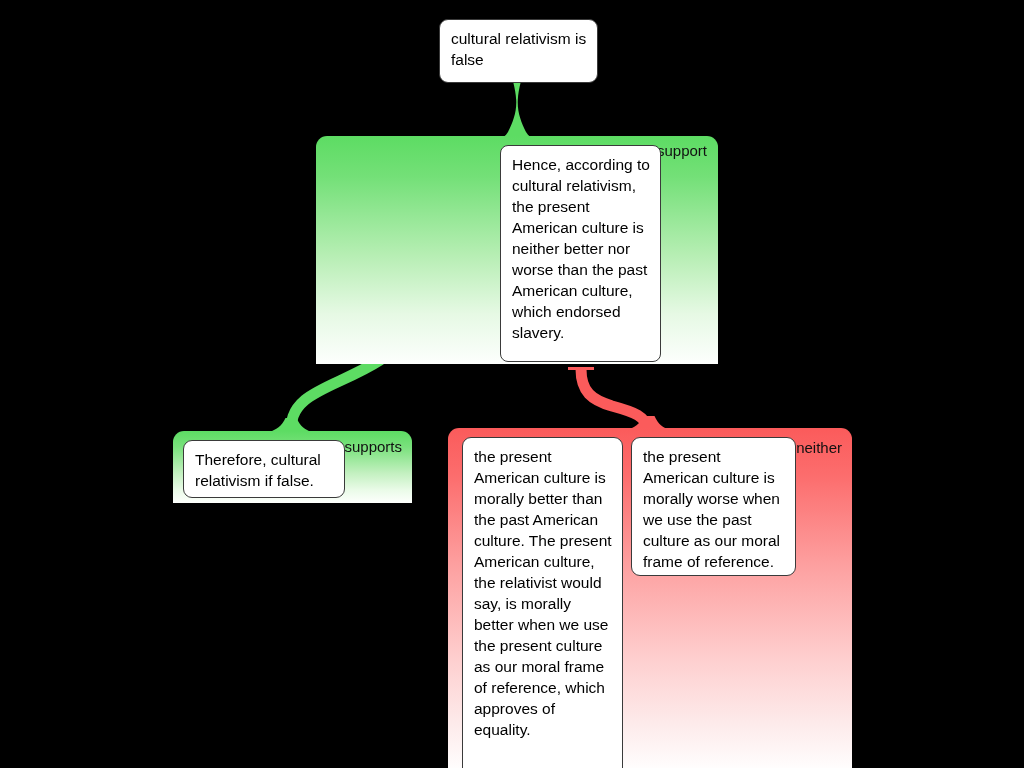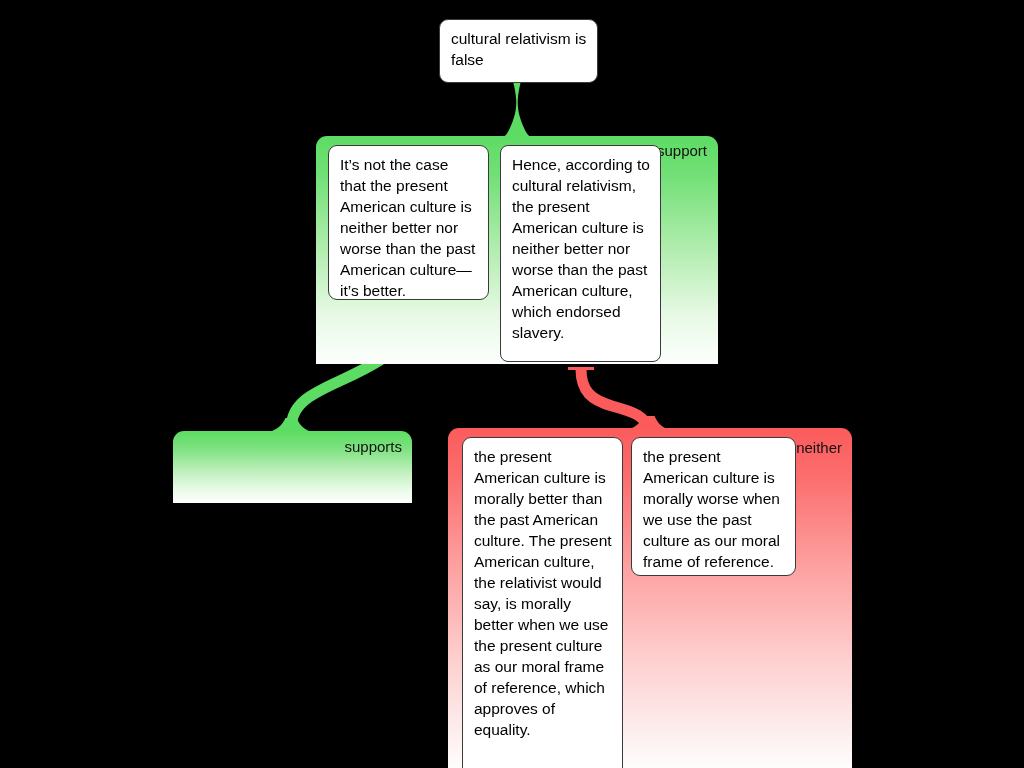--- a/index.html
+++ b/index.html
@@ -174,26 +174,26 @@
     <rect x="568" y="367" width="26" height="3" fill="#fb5b5b"></rect>
 
     <path fill="#fb5b5b" stroke="none" d="M 643.5 416 L 654.5 416 C 658 424, 663 428, 670 430 L 627 430 C 634 428, 640 424, 643.5 416 Z"></path>
   </svg>
 
   <div class="card" id="root-claim">cultural relativism is false</div>
 
   <div class="group" id="support-group">
     <span class="group-label">support</span>
   </div>
-  <div class="card" id="support-card-1">It’s not the case that the present American culture is neither better nor worse than the past American culture—it’s better.</div>
   <div class="card" id="support-card-2">Hence, according to cultural relativism, the present American culture is neither better nor worse than the past American culture, which endorsed slavery.</div>
 
   <div class="group" id="supports-group">
     <span class="group-label">supports</span>
   </div>
+  <div class="card" id="supports-card-1">Therefore, cultural relativism if false.</div>
 
   <div class="group" id="oppose-group">
     <span class="group-label">neither</span>
   </div>
   <div class="card" id="oppose-card-1">the present American culture is morally better than the past American culture. The present American culture, the relativist would say, is morally better when we use the present culture as our moral frame of reference, which approves of equality.</div>
   <div class="card" id="oppose-card-2">the present American culture is morally worse when we use the past culture as our moral frame of reference.</div>
 
 </div>
 
 </body></html>

